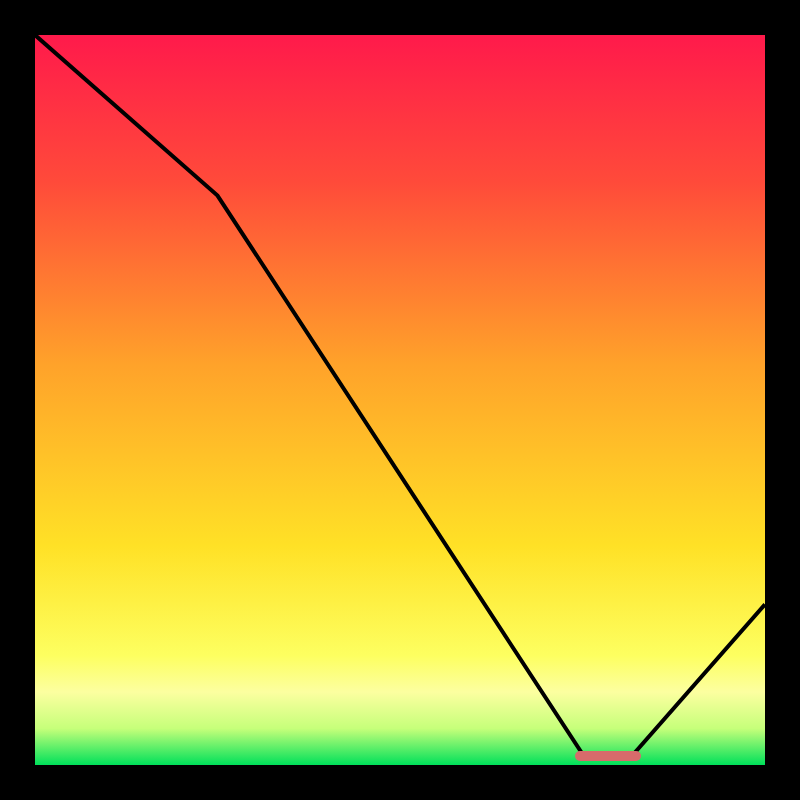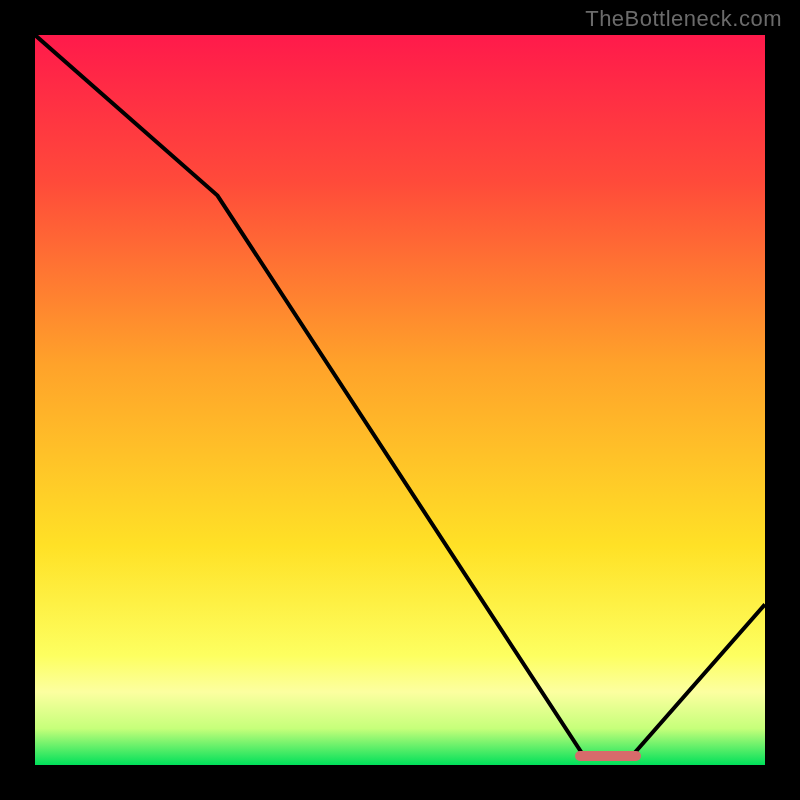--- a/index.html
+++ b/index.html
@@ -49,21 +49,20 @@
     position: absolute;
     height: 10px;
     border-radius: 5px;
     background: #d76b6b;
   }
 </style>
 </head>
 <body>
 
 <div class="outer">
-  <div class="watermark">TheBottleneck.com</div>
   <div class="plot">
     <div class="gradient" style="background: linear-gradient(rgb(255, 26, 75) 0%, rgb(255, 74, 58) 20%, rgb(255, 162, 42) 45%, rgb(255, 225, 38) 70%, rgb(253, 255, 96) 85%, rgb(252, 255, 160) 90%, rgb(198, 255, 122) 95%, rgb(0, 224, 90) 100%);"></div>
     <svg class="curve" viewBox="0 0 100 100" preserveAspectRatio="none">
       <path d="M0.00 0.00 L25.00 22.00 L75.00 98.50 L82.00 98.50 L100.00 78.00" fill="none" stroke="#000000" stroke-width="0.55"></path>
     </svg>
     <div class="marker" style="left: 540.2px; width: 65.7px; top: 715.51px;"></div>
   </div>
 </div>
 
 </body></html>

